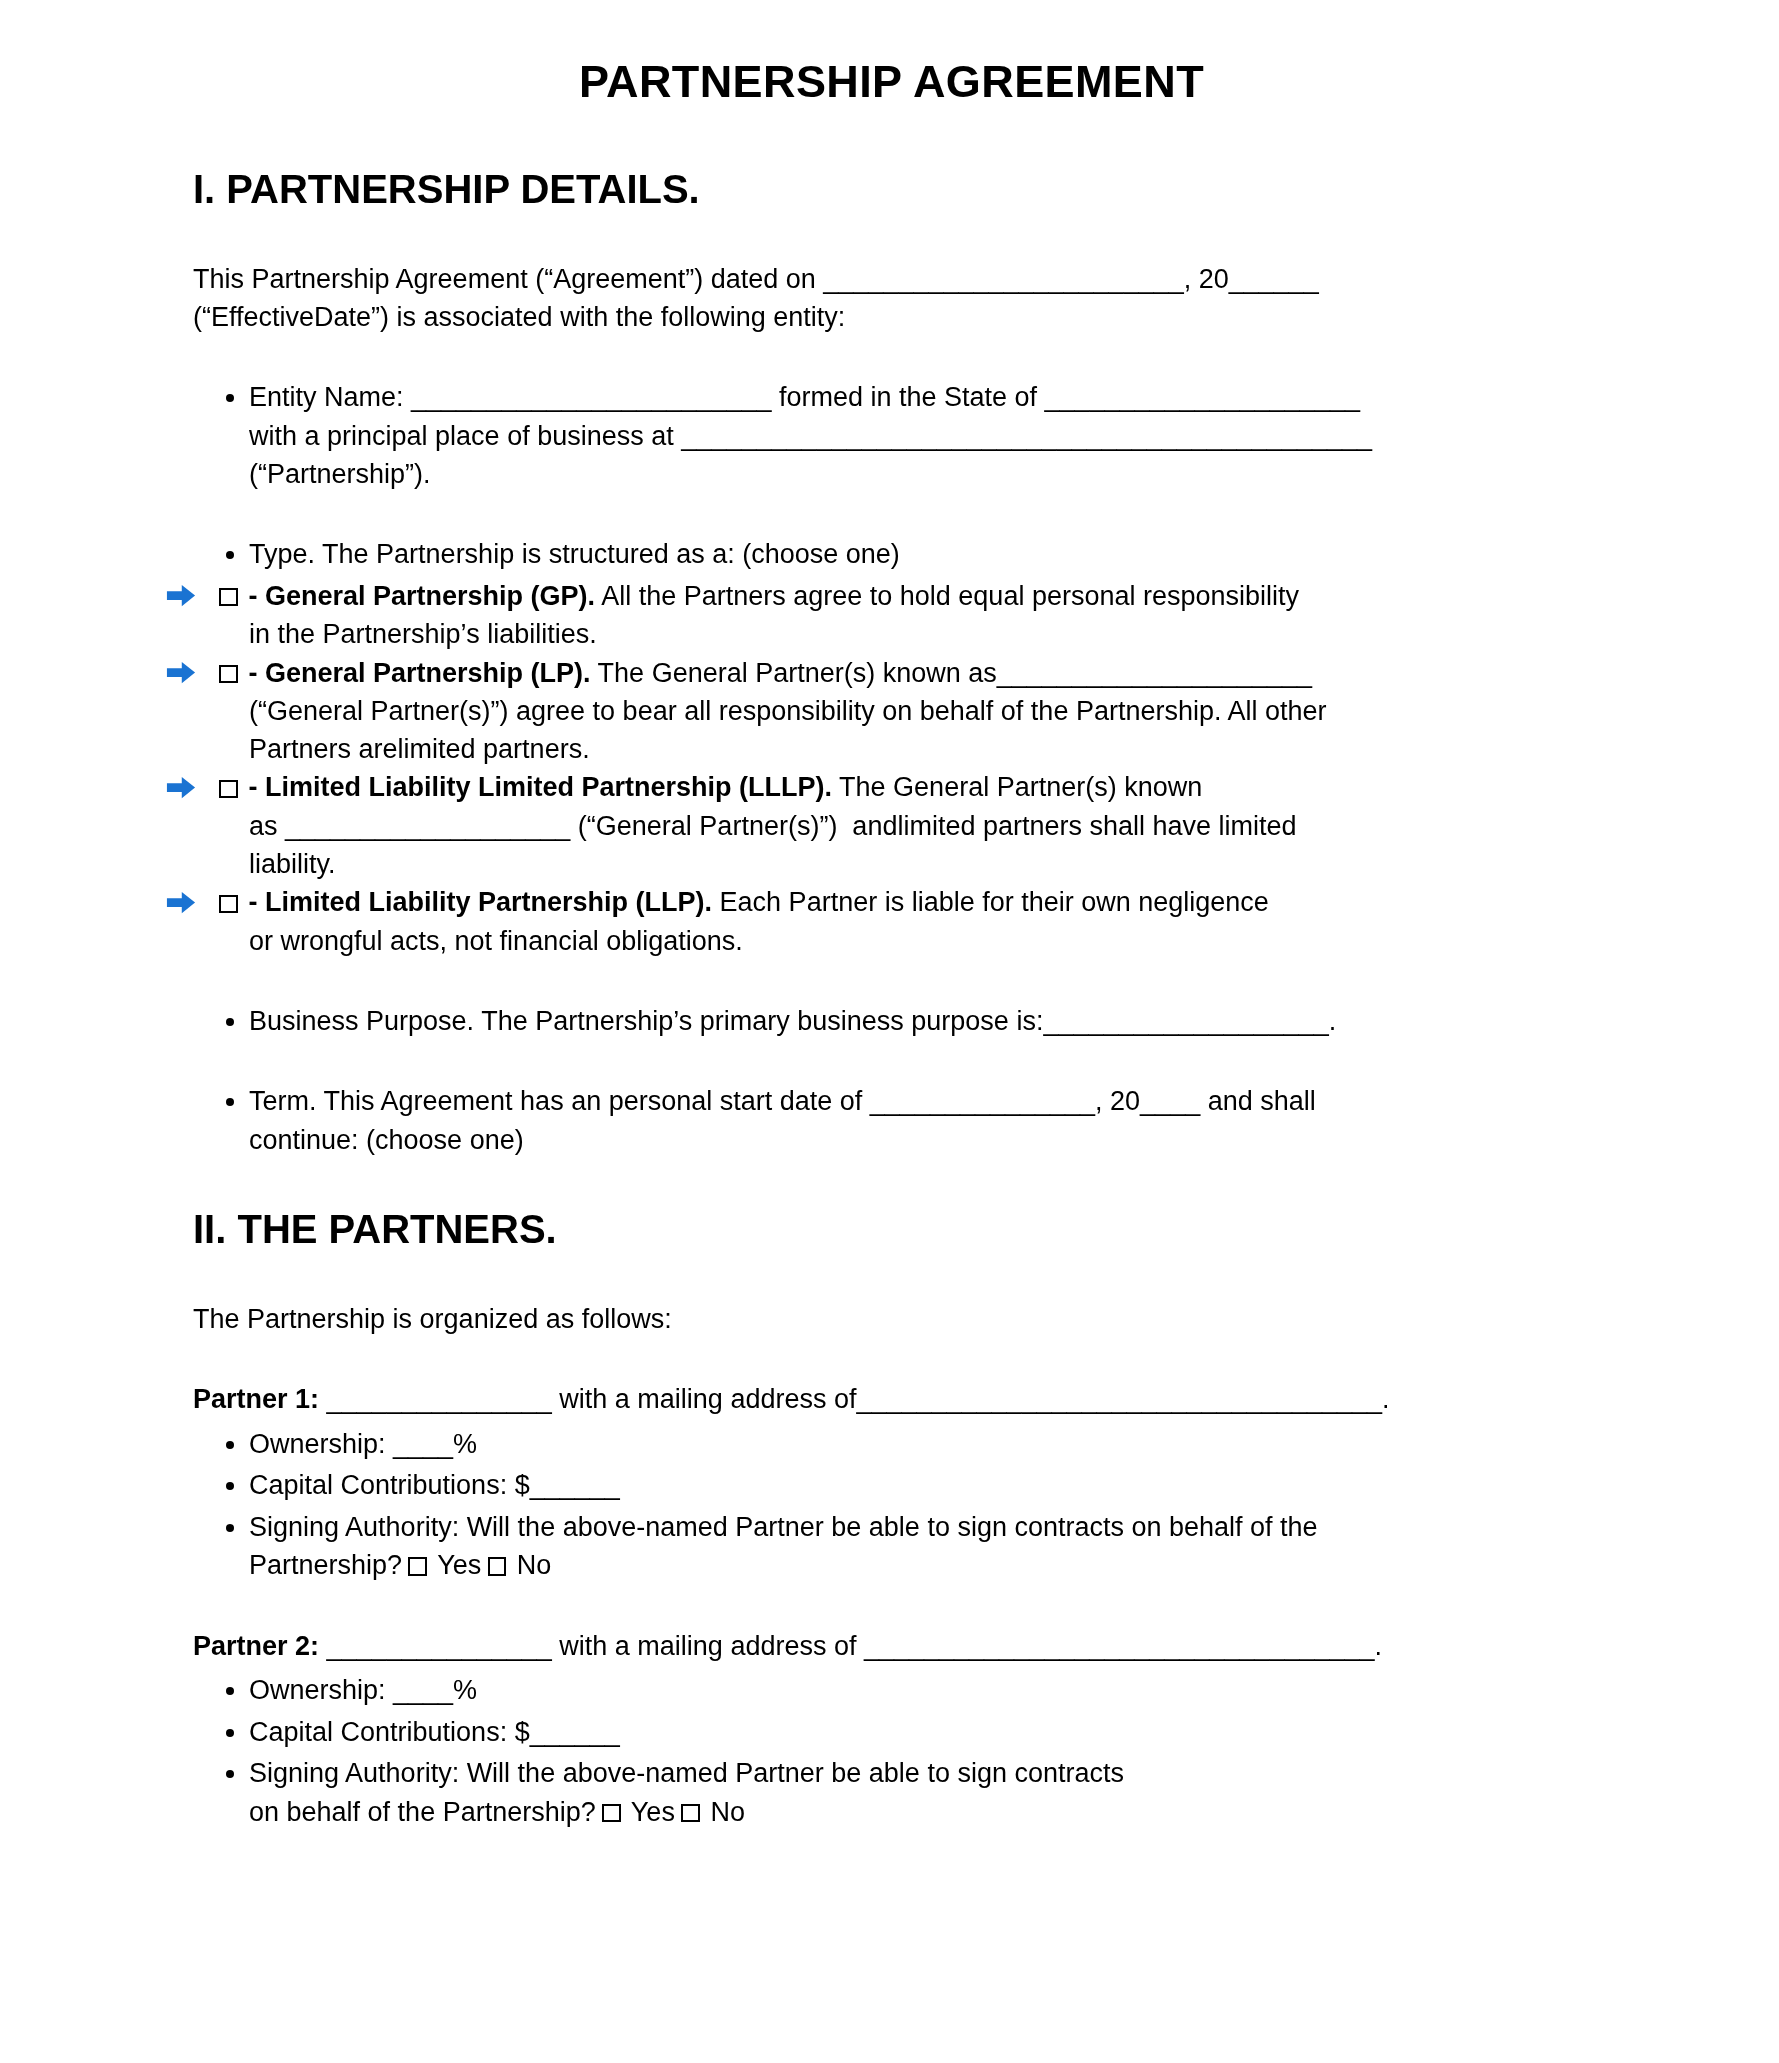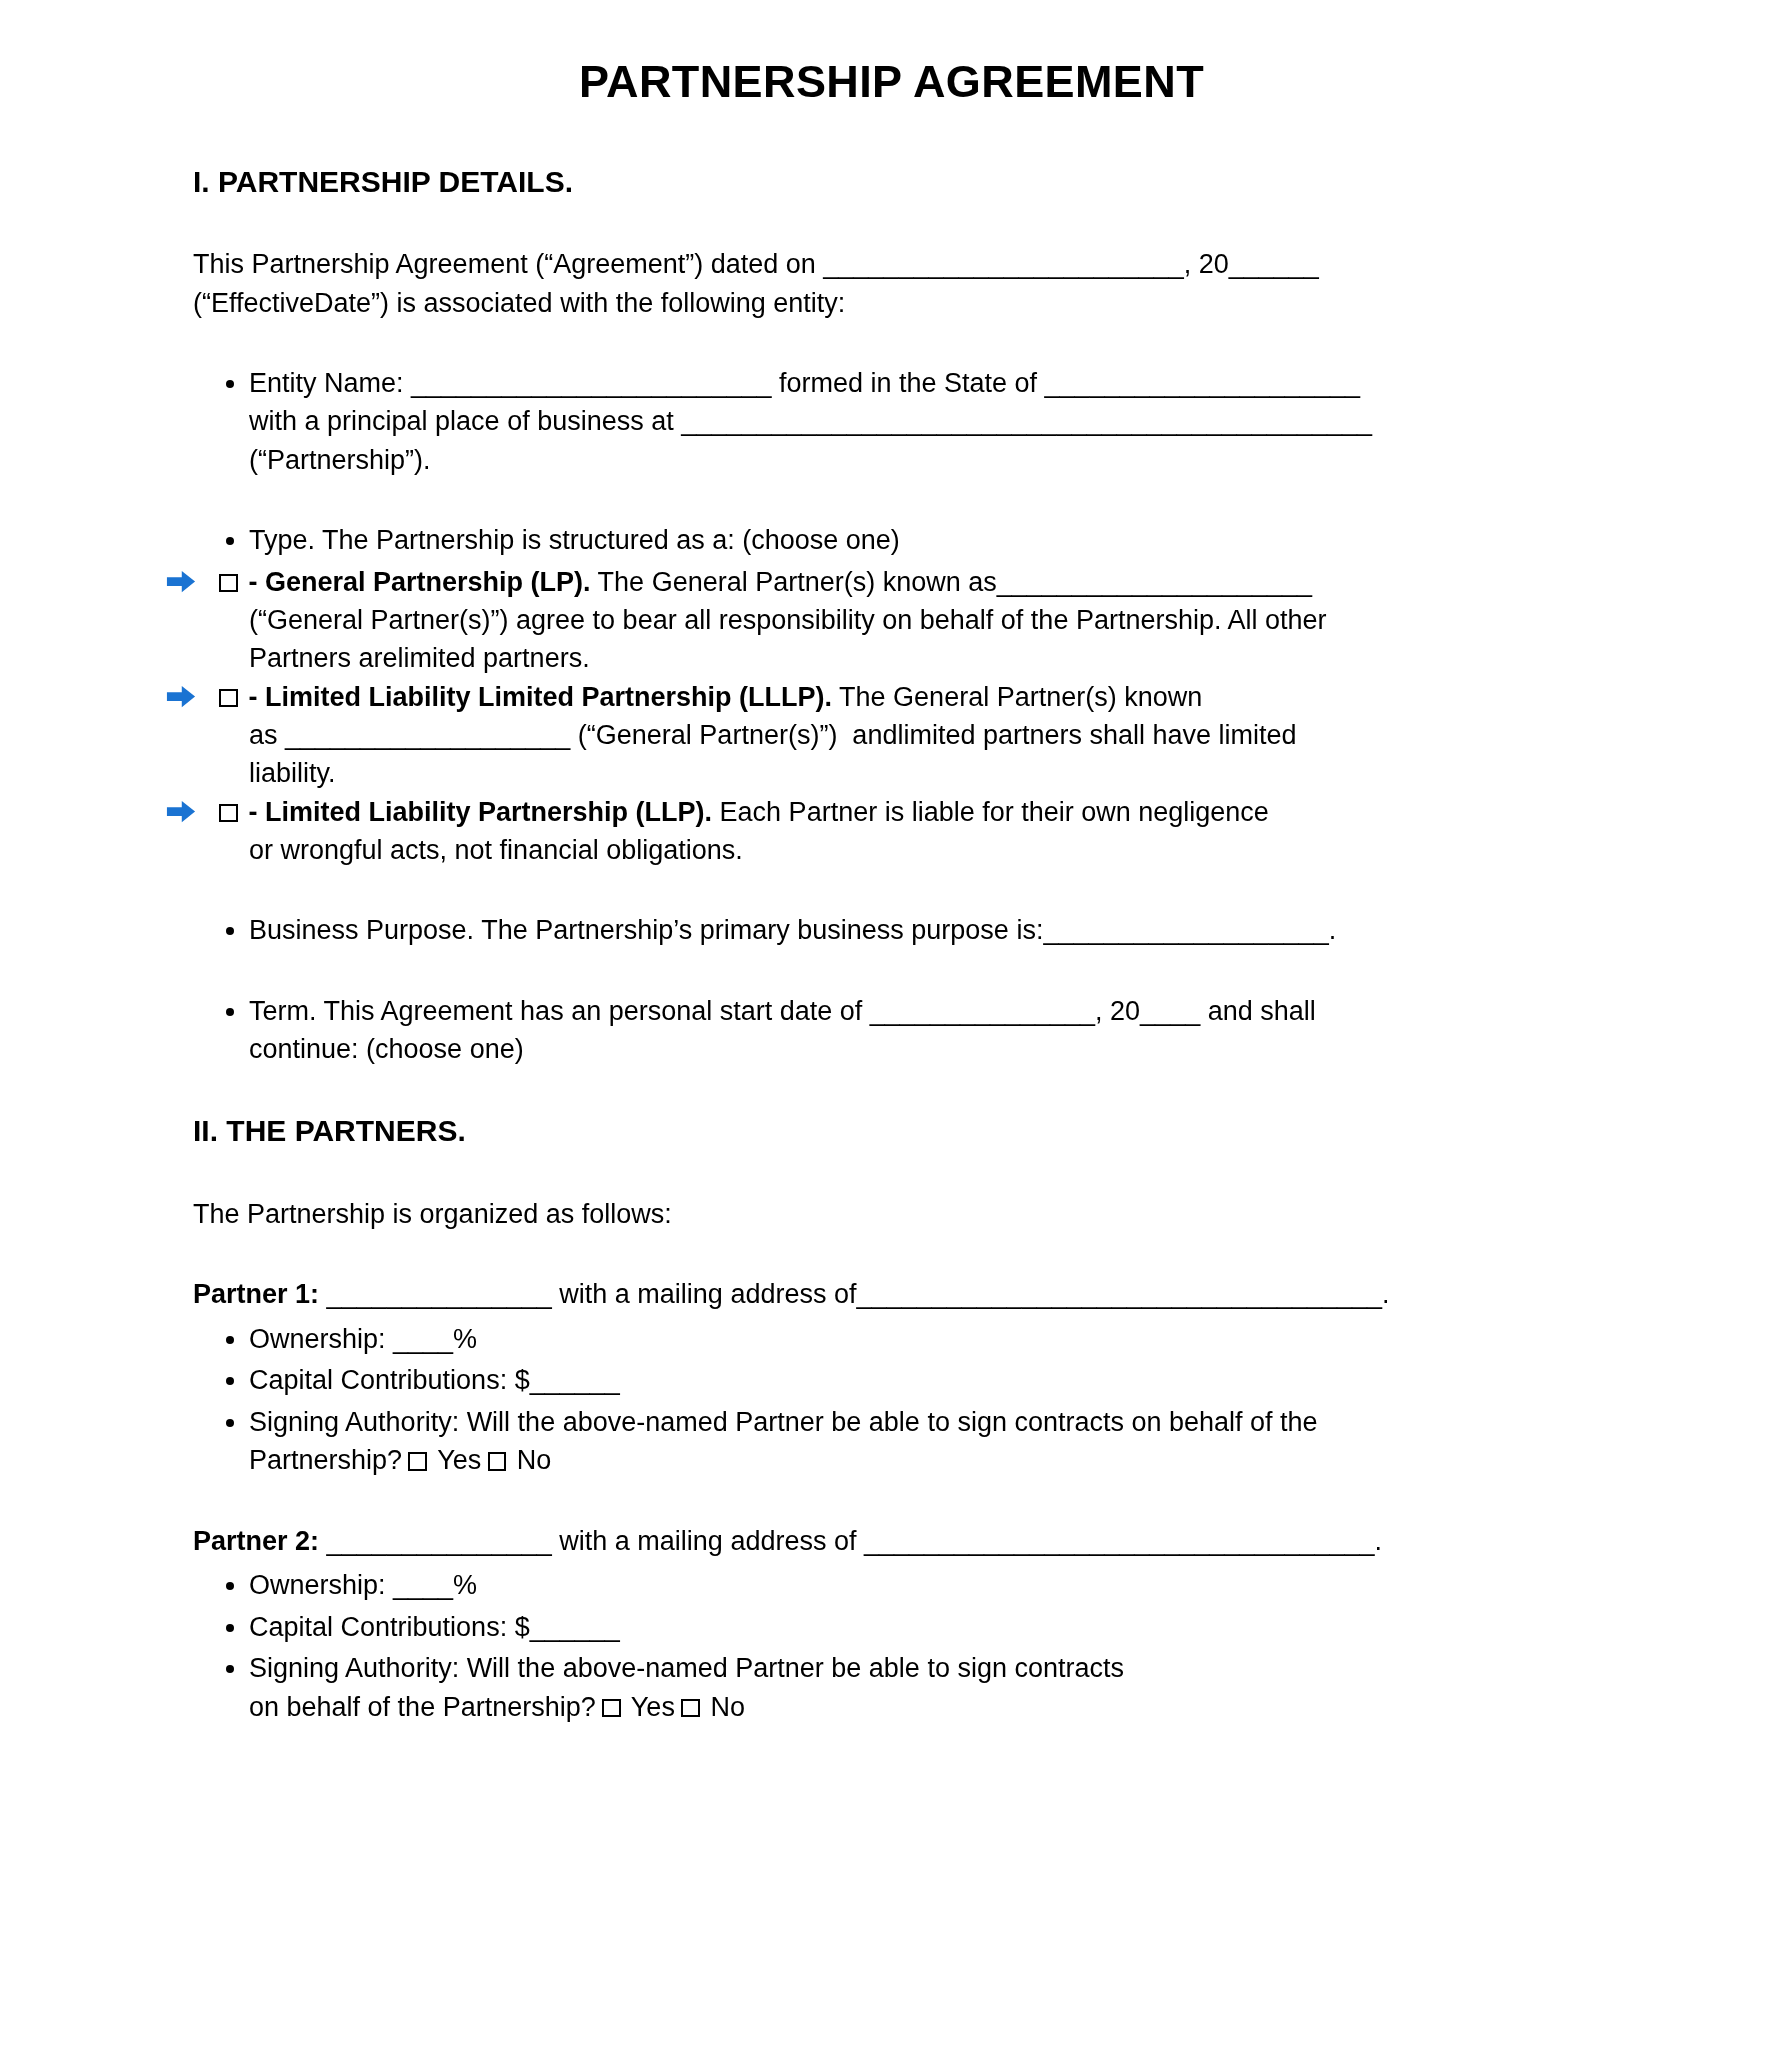--- a/index.html
+++ b/index.html
@@ -16,21 +16,21 @@
   .page { padding: 50px 189px 32px 193px; }
 
   h1.doc-title {
     text-align: center;
     font-size: 45px;
     font-weight: 700;
     letter-spacing: 0.4px;
     margin: 0 0 47px 0;
   }
   h2.sec-heading {
-    font-size: 30px;
+    font-size: 40px;
     font-weight: 700;
     margin: 0 0 42px 0;
   }
   h2.sec-heading.mt { margin-top: 11.3px; }
 
   p.para { margin: 0 0 42px 0; }
   p.partner-head { margin: 0 0 6.4px 0; }
 
   .pw { white-space: pre-wrap; }
 
@@ -85,20 +85,29 @@
 
   <ul class="blist tight">
     <li><span class="pw">Type. The Partnership is structured as a: (choose one)</span></li>
   </ul>
   <div class="opts">
     <div class="opt">
       <span class="arrow"><svg width="32" height="25" viewBox="0 0 20 16" aria-hidden="true">
             <path d="M1 5.2 H10.5 V1.2 L19 8 L10.5 14.8 V10.8 H1 Z" fill="#1a73d2"></path>
           </svg></span>
       <span class="checkbox"></span>
+      <b class="pw">- General Partnership (GP).</b>
+      <span class="pw">All the Partners agree to hold equal personal responsibility
+in the Partnership’s liabilities.</span>
+    </div>
+    <div class="opt">
+      <span class="arrow"><svg width="32" height="25" viewBox="0 0 20 16" aria-hidden="true">
+            <path d="M1 5.2 H10.5 V1.2 L19 8 L10.5 14.8 V10.8 H1 Z" fill="#1a73d2"></path>
+          </svg></span>
+      <span class="checkbox"></span>
       <b class="pw">- General Partnership (LP).</b>
       <span class="pw">The General Partner(s) known as_____________________
 (“General Partner(s)”) agree to bear all responsibility on behalf of the Partnership. All other
 Partners arelimited partners.</span>
     </div>
     <div class="opt">
       <span class="arrow"><svg width="32" height="25" viewBox="0 0 20 16" aria-hidden="true">
             <path d="M1 5.2 H10.5 V1.2 L19 8 L10.5 14.8 V10.8 H1 Z" fill="#1a73d2"></path>
           </svg></span>
       <span class="checkbox"></span>

